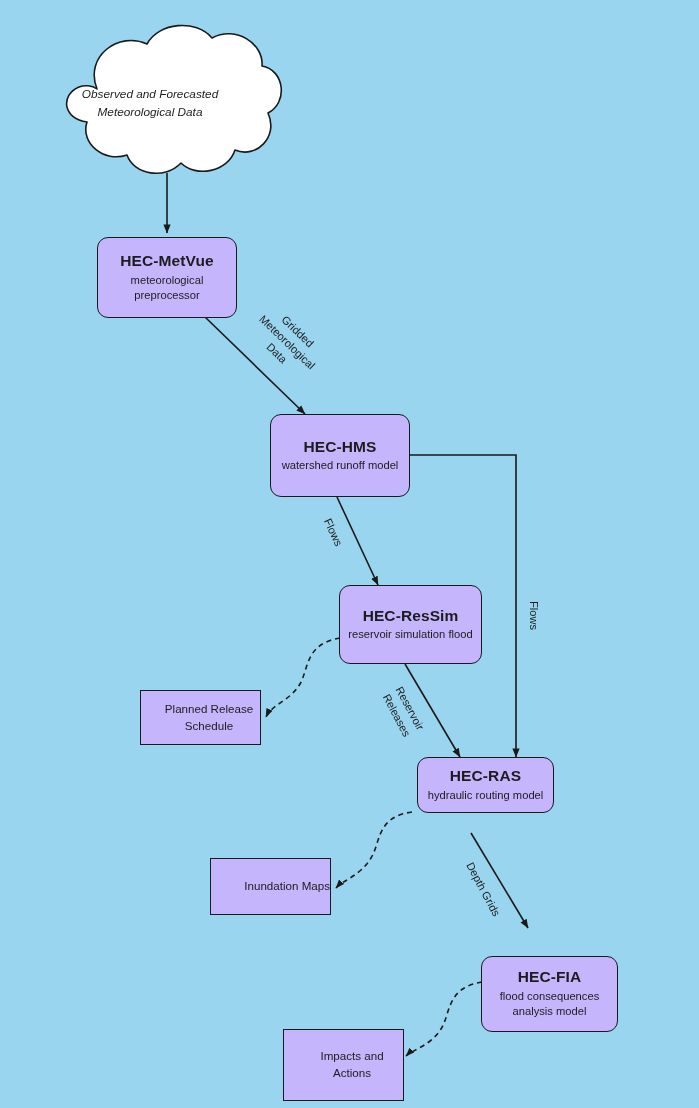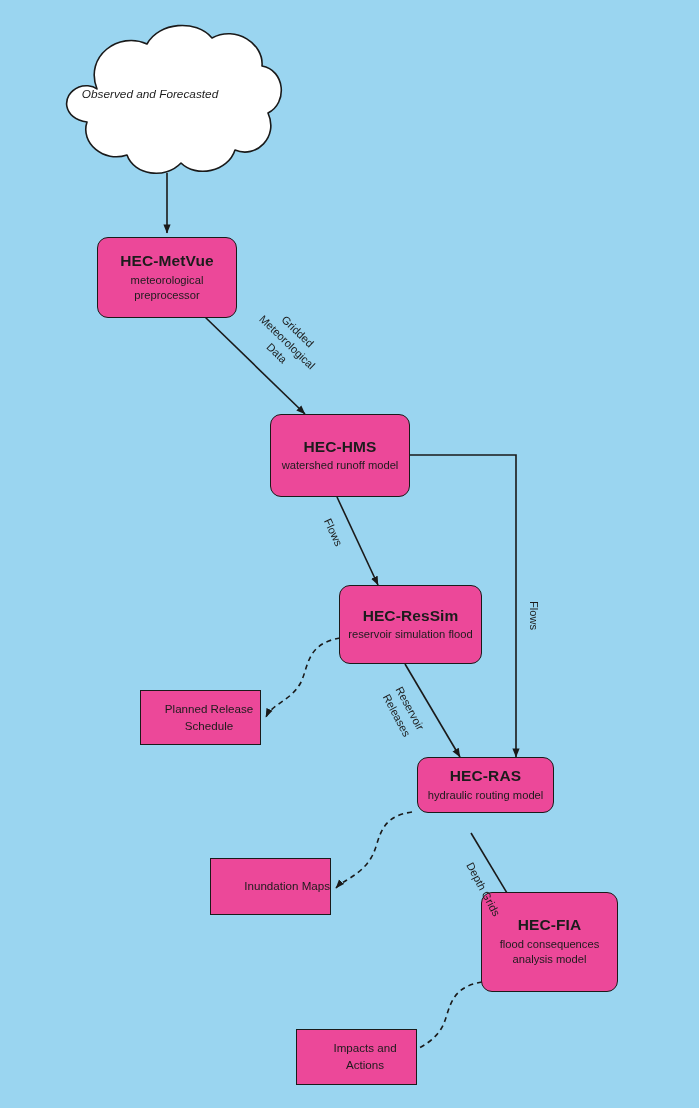--- a/index.html
+++ b/index.html
@@ -17,21 +17,21 @@
   }
   svg#wires {
     position: absolute;
     left: 0; top: 0;
     width: 699px;
     height: 1108px;
     pointer-events: none;
   }
   .node {
     position: absolute;
-    background: #ec4899;
+    background: #c4b5fd;
     border: 1.6px solid #1a1a1a;
     box-sizing: border-box;
     display: flex;
     flex-direction: column;
     align-items: center;
     justify-content: center;
     text-align: center;
     color: #1c1c1c;
   }
   .node.round { border-radius: 11px; }
@@ -115,20 +115,21 @@
 
     <path d="M 340,638 C 305,644 309,668 300,684 C 290,701 272,704 266,717" fill="none" stroke="#1a1a1a" stroke-width="1.6" stroke-dasharray="5,4" marker-end="url(#arrowDash)"></path>
 
     <path d="M 412,812 C 376,817 381,842 371,858 C 360,876 343,880 336,888" fill="none" stroke="#1a1a1a" stroke-width="1.6" stroke-dasharray="5,4" marker-end="url(#arrowDash)"></path>
 
     <path d="M 482,982 C 446,988 451,1013 441,1029 C 430,1046 412,1050 406,1056" fill="none" stroke="#1a1a1a" stroke-width="1.6" stroke-dasharray="5,4" marker-end="url(#arrowDash)"></path>
   </svg>
 
   <div class="cloud-label">
     <div>Observed and Forecasted</div>
+    <div>Meteorological Data</div>
   </div>
 
   <div class="node round" style="left:97px; top:237px; width:140px; height:81px;">
     <div class="ttl">HEC-MetVue</div>
     <div class="sub">
       <span>meteorological</span><br>
       <span>preprocessor</span>
     </div>
   </div>
 
@@ -140,40 +141,40 @@
   <div class="node round" style="left:339px; top:585px; width:143px; height:79px;">
     <div class="ttl">HEC-ResSim</div>
     <div class="sub">reservoir simulation flood</div>
   </div>
 
   <div class="node round" style="left:417px; top:757px; width:137px; height:56px;">
     <div class="ttl">HEC-RAS</div>
     <div class="sub">hydraulic routing model</div>
   </div>
 
-  <div class="node round" style="left:481px; top:892px; width:137px; height:100px;">
+  <div class="node round" style="left:481px; top:956px; width:137px; height:76px;">
     <div class="ttl">HEC-FIA</div>
     <div class="sub">
       <span>flood consequences</span><br>
       <span>analysis model</span>
     </div>
   </div>
 
   <div class="node sharp" style="left:140px; top:690px; width:121px; height:55px;">
     <div class="plain">
       <span>Planned Release</span><br>
       <span>Schedule</span>
     </div>
   </div>
 
   <div class="node sharp" style="left:210px; top:858px; width:121px; height:57px;align-items:flex-end;">
     <div class="plain">Inundation Maps</div>
   </div>
 
-  <div class="node sharp" style="left:296px; top:1029px; width:121px; height:56px;">
+  <div class="node sharp" style="left:283px; top:1029px; width:121px; height:72px;">
     <div class="plain">Impacts and Actions</div>
   </div>
 
   <div class="edge-label" style="left:239px; top:320px; width:96px; transform: rotate(44deg);">
     <div>Gridded</div>
     <div>Meteorological</div>
     <div>Data</div>
   </div>
 
   <div class="edge-label" style="left:316px; top:525px; width:34px; transform: rotate(65deg);">Flows</div>

